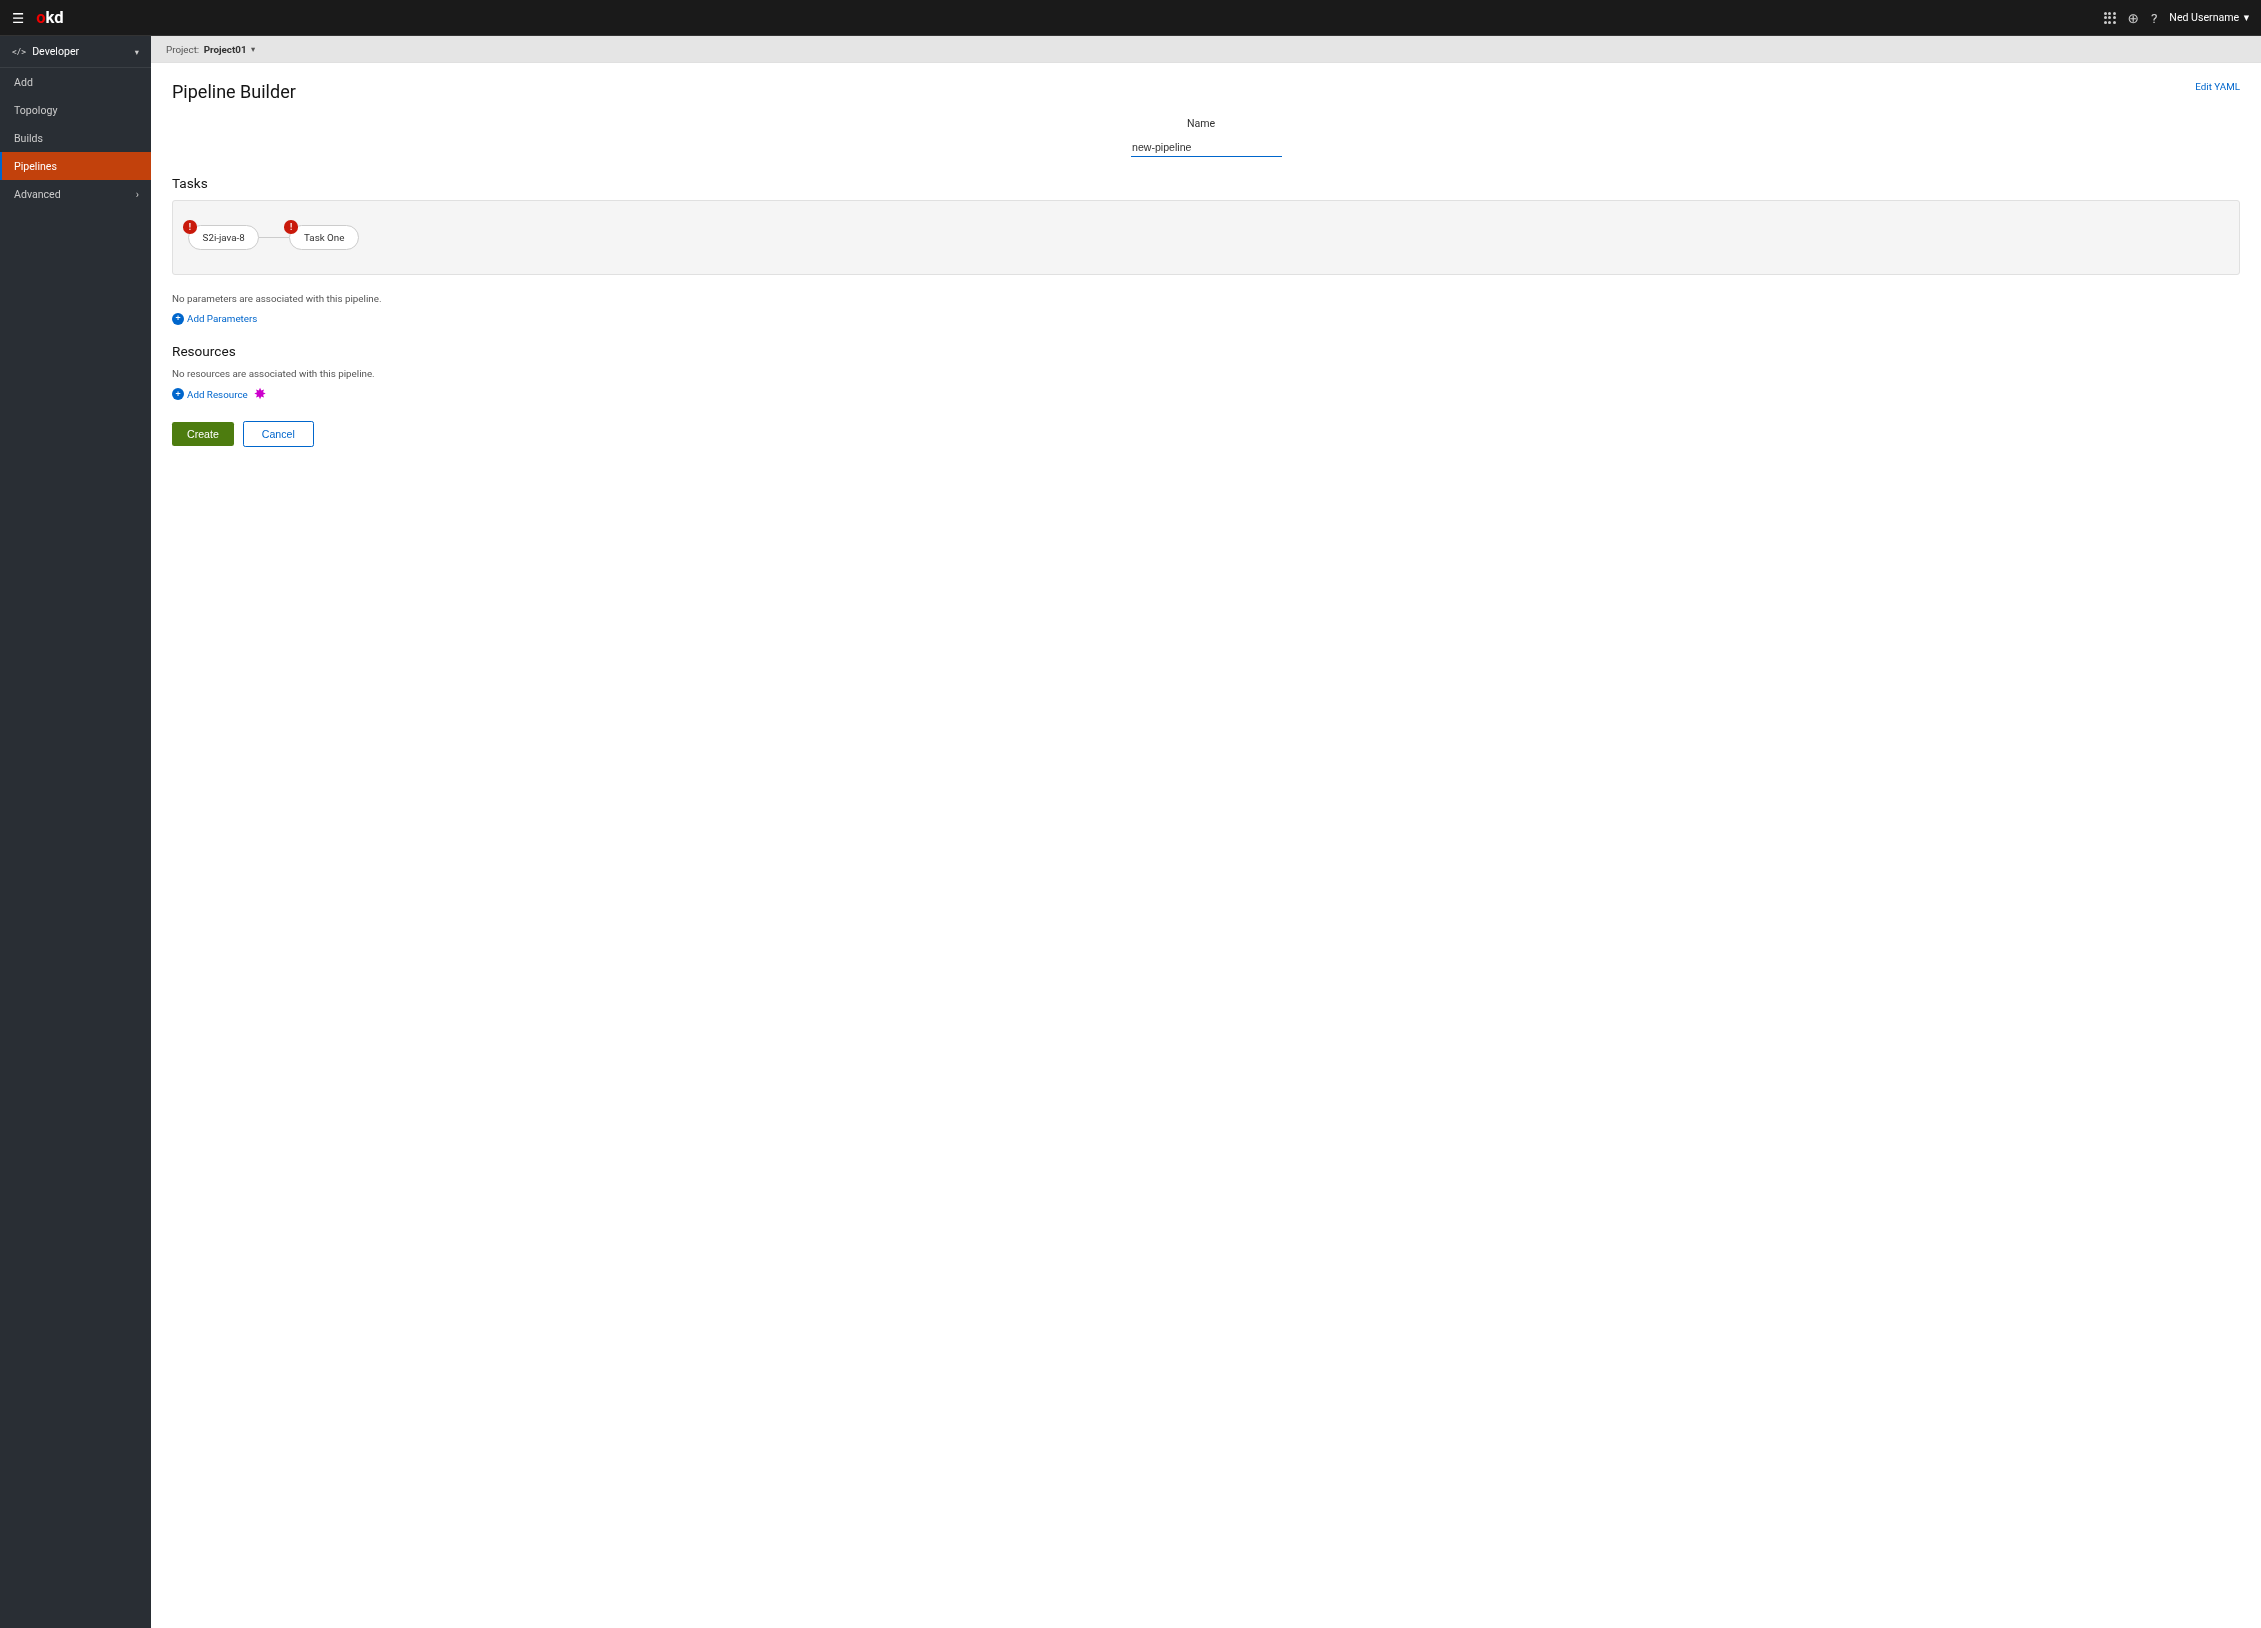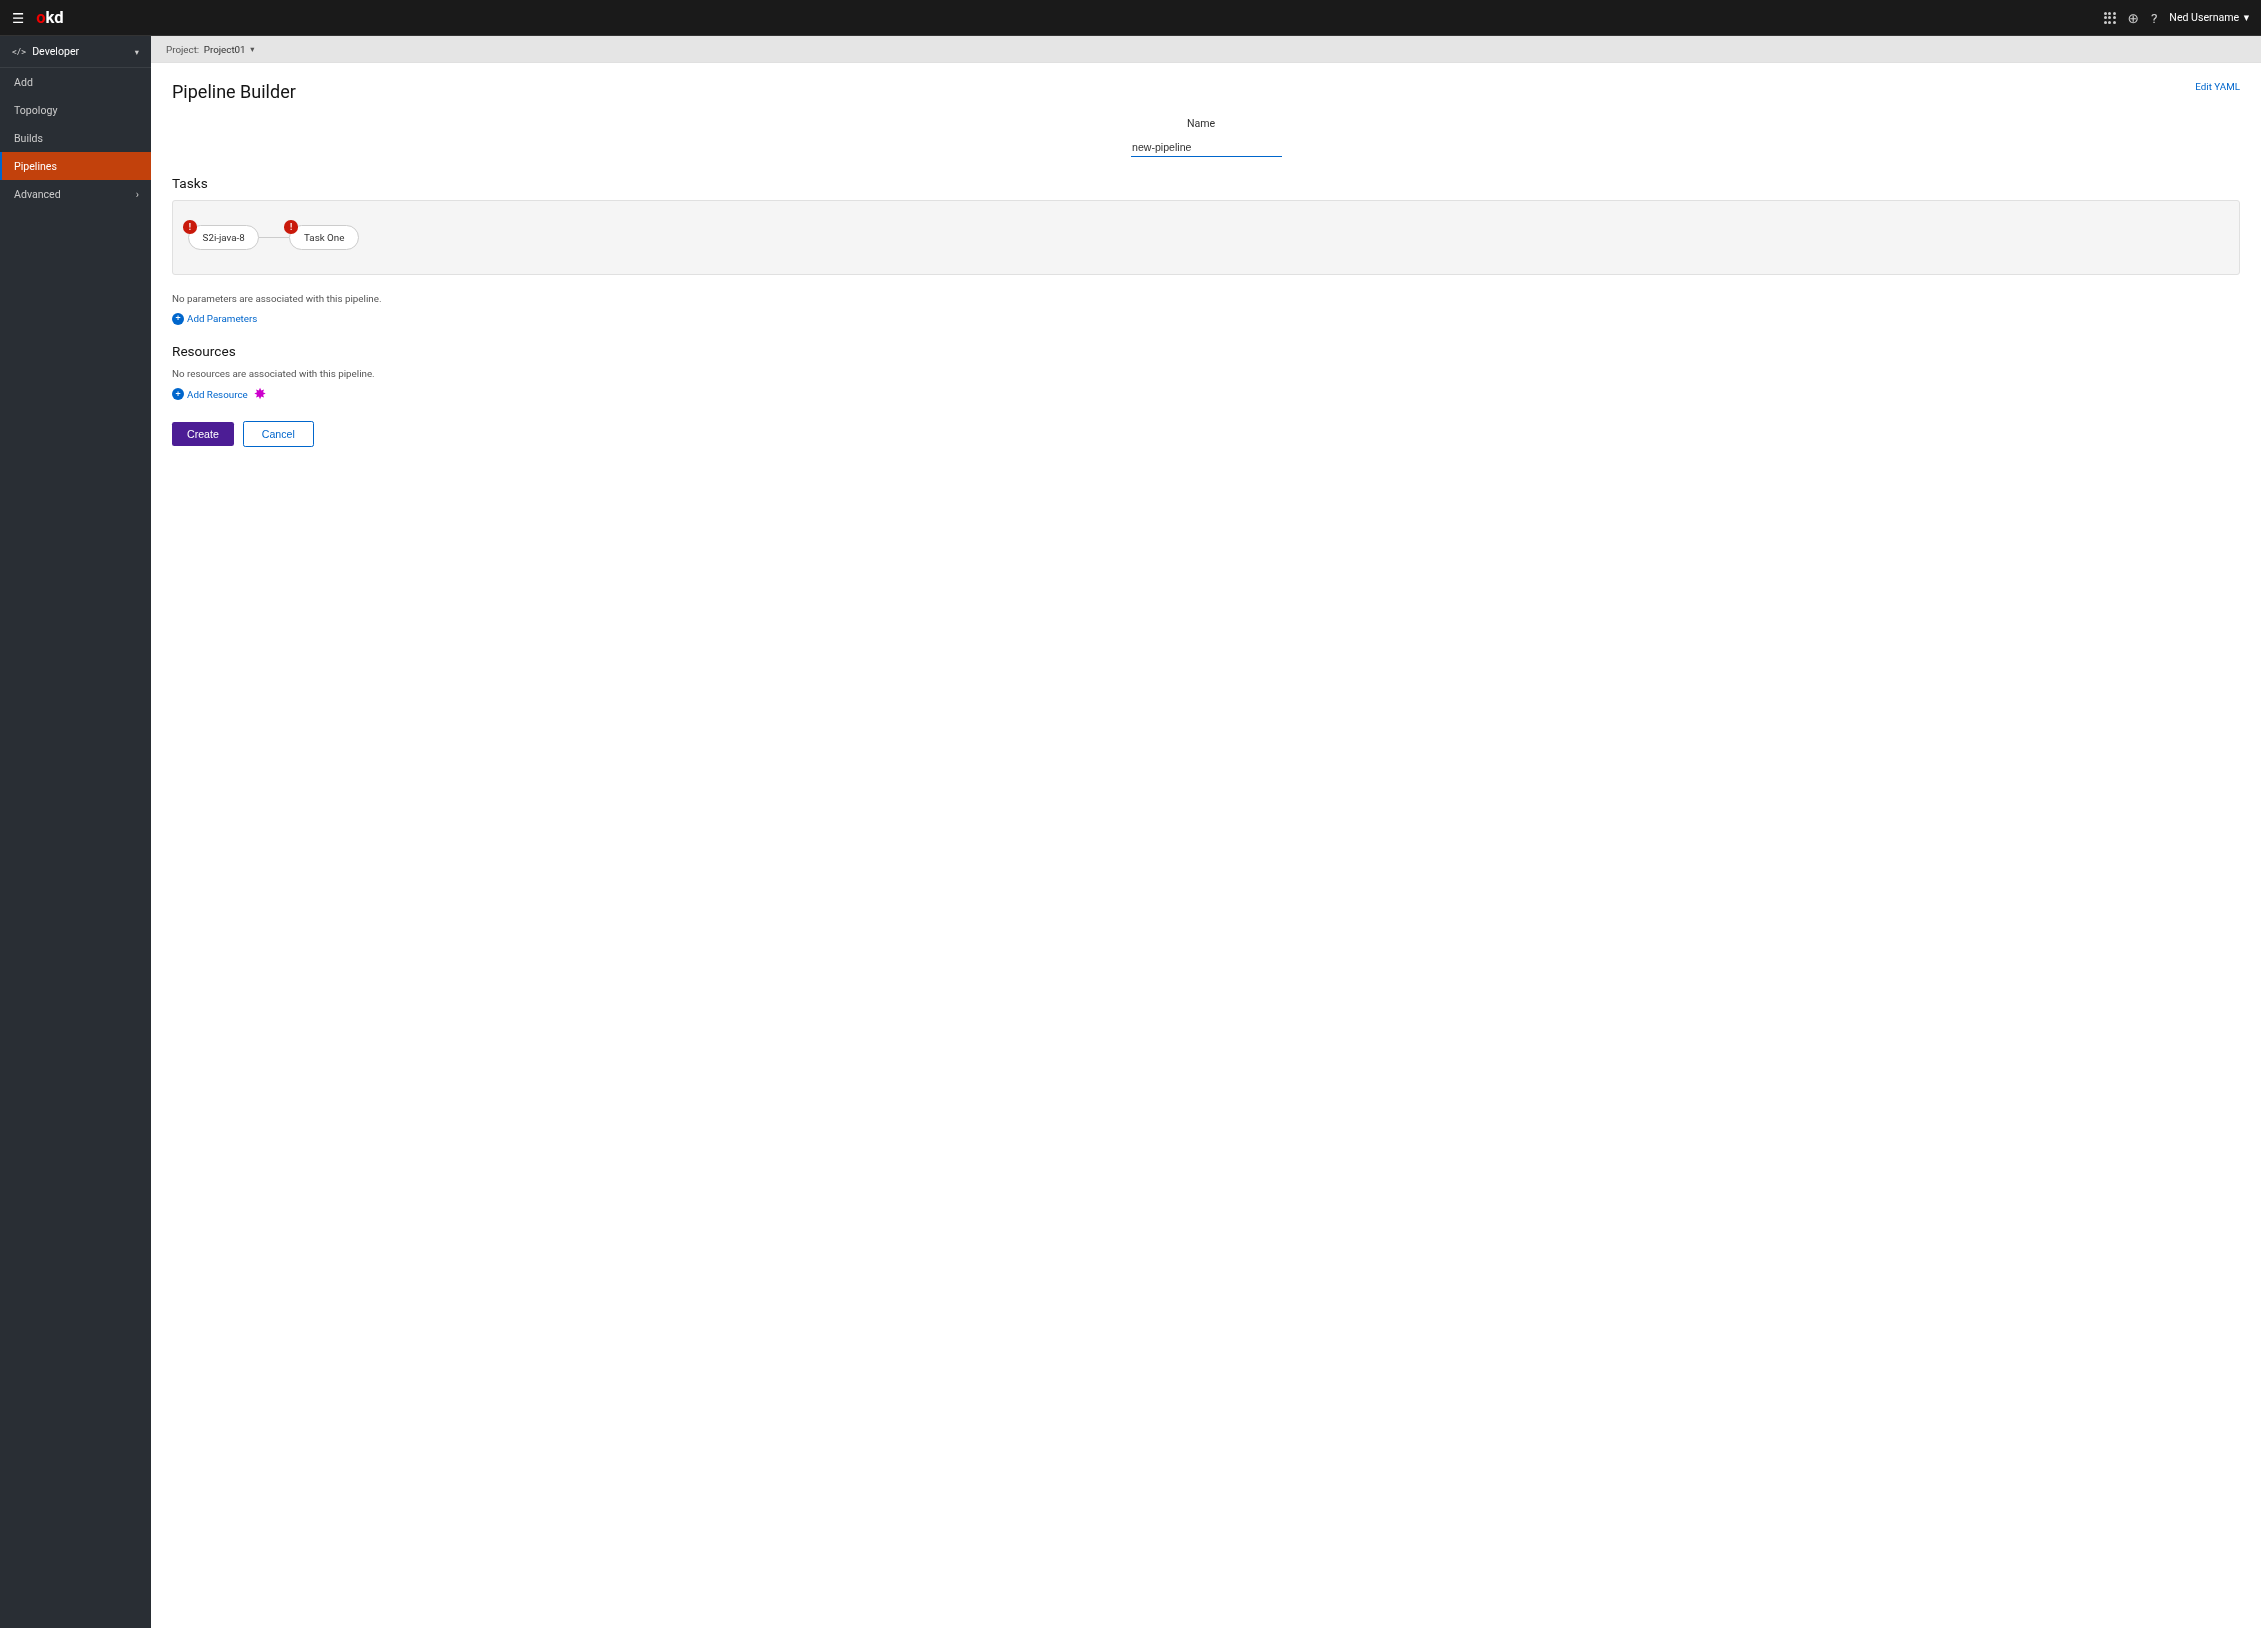--- a/index.html
+++ b/index.html
@@ -124,21 +124,21 @@
       border-bottom: 0.8px solid #e0e0e0;
       padding: 7.5px 15px;
       display: flex;
       align-items: center;
       gap: 4.5px;
       font-size: 9.8px;
       color: #333;
       flex-shrink: 0;
     }
     .project-label { color: #555; }
-    .project-name { color: #333; font-weight: 400; }
+    .project-name { color: #333; font-weight: 700; }
     .project-chevron { color: #555; font-size: 8.3px; cursor: pointer; }
 
     
     .page-content {
       padding: 18px 21px;
       color: #333;
       flex: 1;
     }
 
     .page-header {
@@ -287,21 +287,21 @@
 
     
     .action-buttons {
       display: flex;
       gap: 9px;
       margin-top: 12px;
       align-items: center;
     }
 
     .btn-create {
-      background: #4c1d95;
+      background: #4d7c0f;
       color: #fff;
       border: none;
       padding: 6px 15px;
       font-size: 10.6px;
       border-radius: 2.3px;
       cursor: pointer;
       text-align: center;
     }
     .btn-cancel {
       background: #fff;

